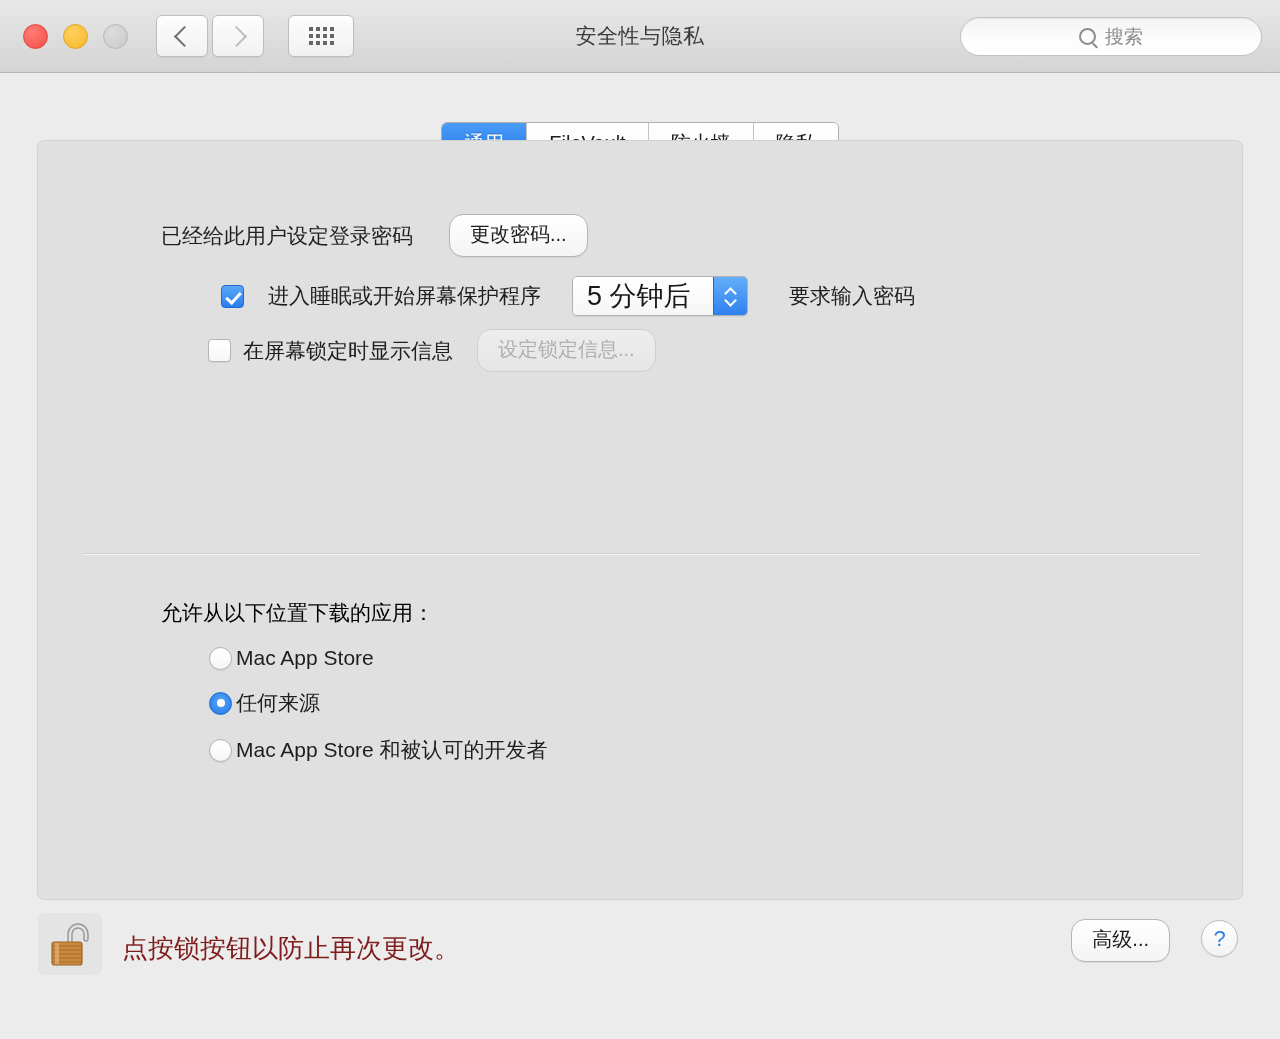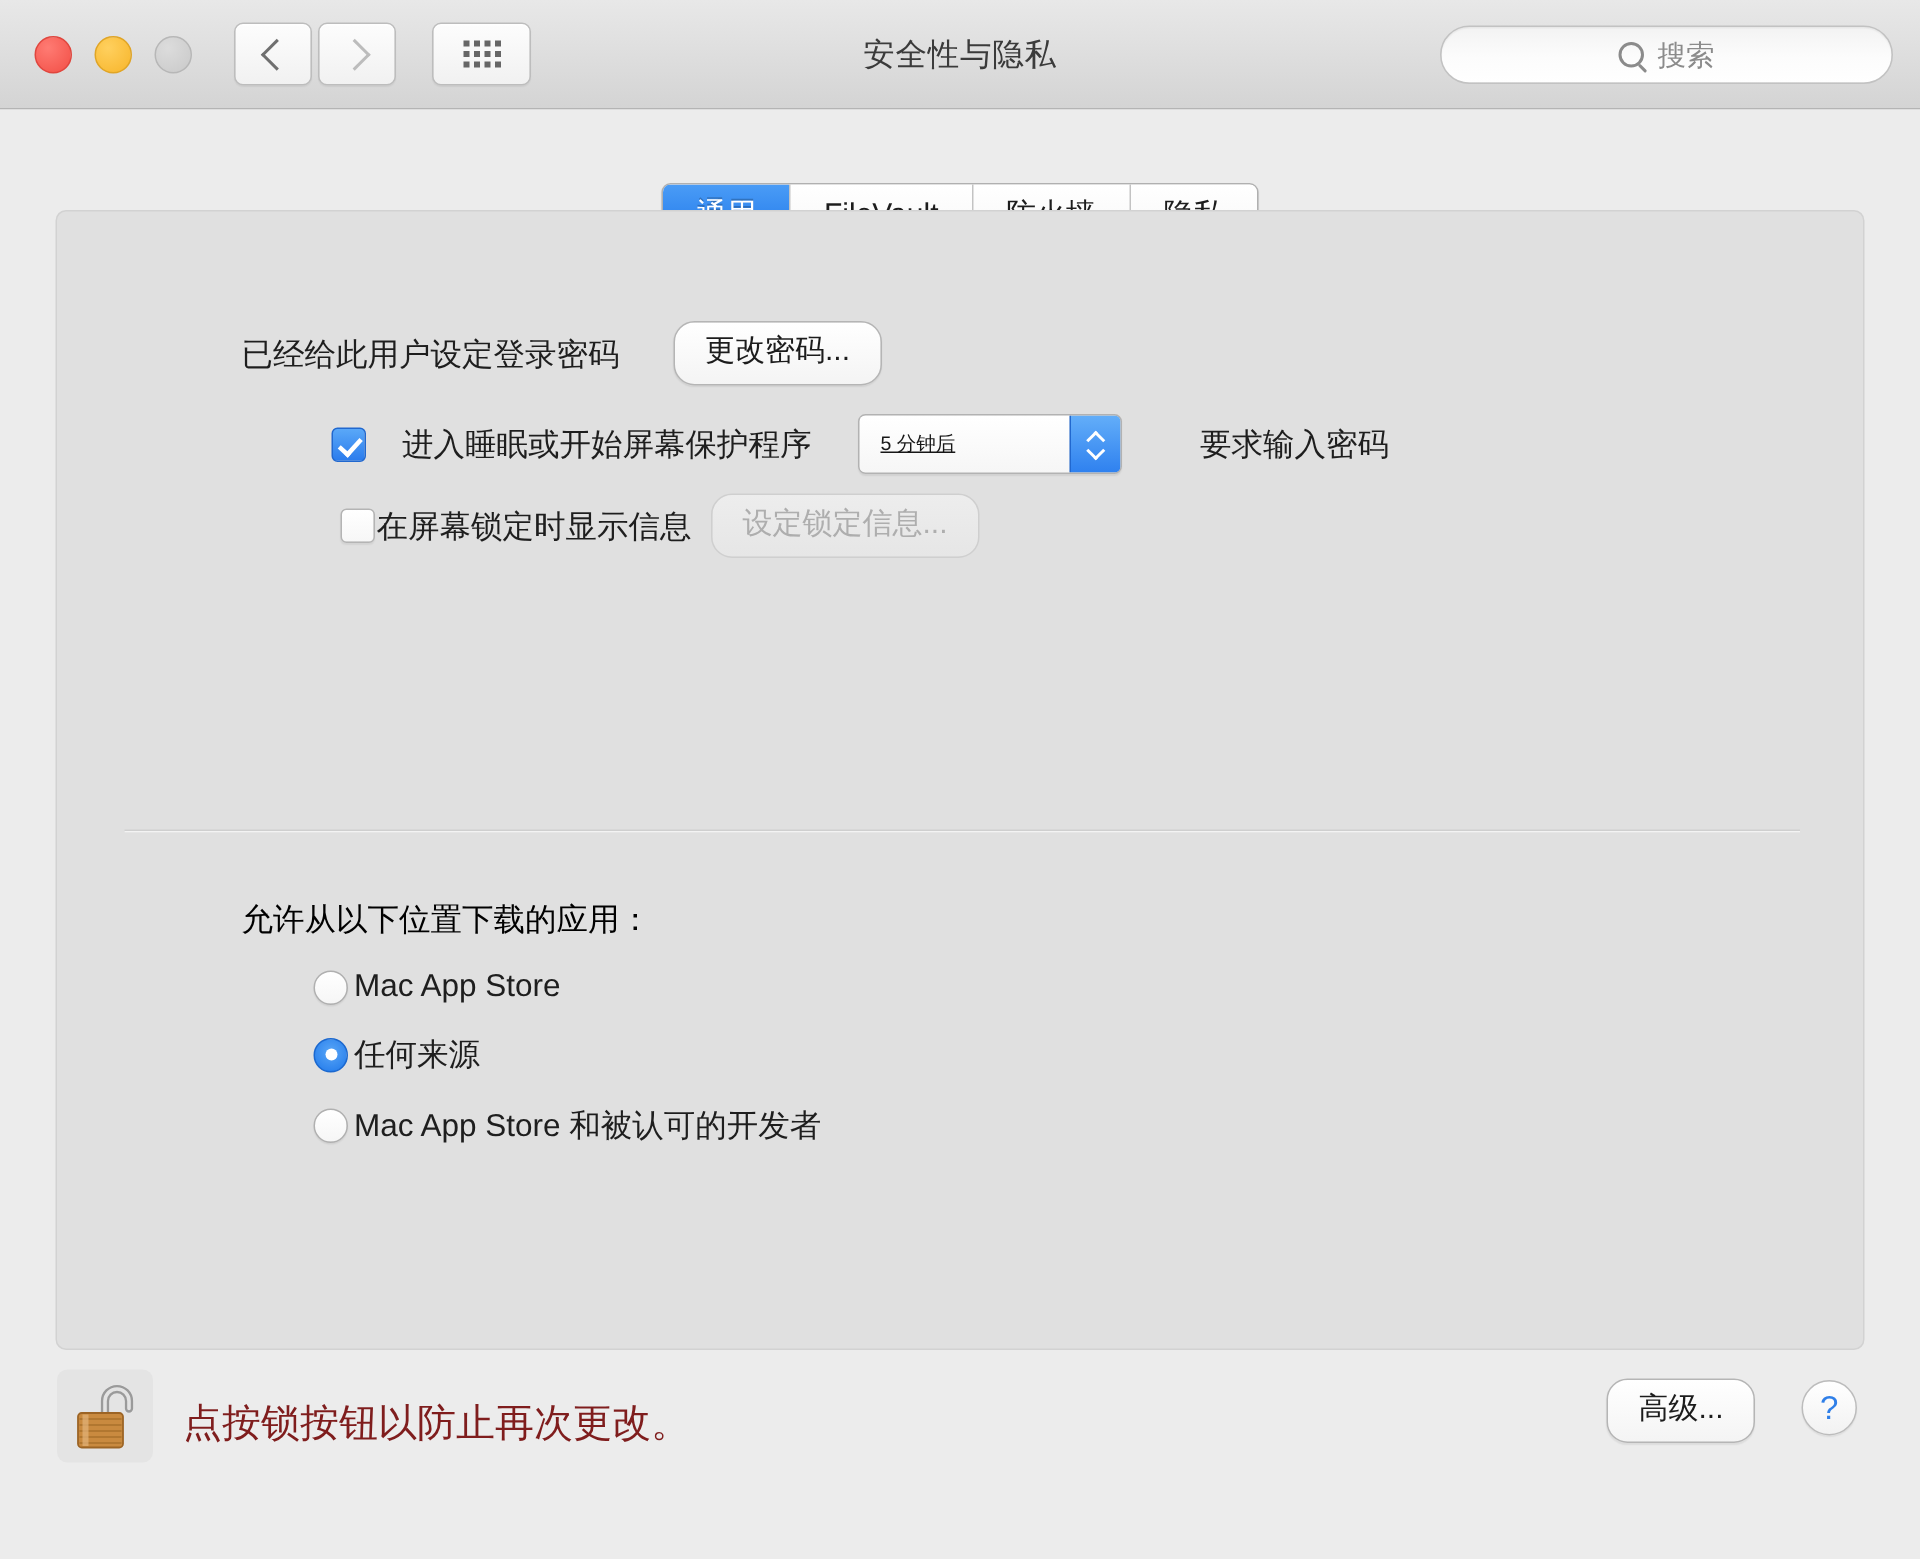--- a/index.html
+++ b/index.html
@@ -241,23 +241,23 @@
   }
 
   .cb-row-1 {
     position: absolute;
     left: 183px;
     top: 135px;
     gap: 24px;
   }
   .cb-row-2 {
     position: absolute;
-    left: 189px;
+    left: 170px;
     top: 188px;
-    gap: 1px;
+    gap: 12px;
   }
 
   .checkbox {
     width: 23px;
     height: 23px;
     border-radius: 4px;
     box-sizing: border-box;
     flex: 0 0 23px;
     position: relative;
   }
@@ -287,27 +287,26 @@
     align-items: stretch;
     border: 1px solid #b2b2b2;
     border-radius: 5px;
     overflow: hidden;
     margin-left: 7px;
     box-shadow: 0 1px 1px rgba(0,0,0,0.07);
     height: 38px;
   }
   .stepper-value {
     background: linear-gradient(to bottom, #ffffff 0%, #f6f6f6 100%);
-    font-size: 13px;
+    font-size: 27px;
     color: #171717;
     padding: 12px 14px;
     display: flex;
     align-items: center;
     min-width: 112px;
-    text-decoration: underline;
   }
   .stepper-arrows {
     width: 33px;
     background: linear-gradient(to bottom, #63aef9 0%, #2f81ef 100%);
     border-left: 1px solid #2168cf;
     display: flex;
     flex-direction: column;
     align-items: center;
     justify-content: center;
     gap: 3px;
@@ -326,21 +325,21 @@
     height: 7px;
     border-left: 2.2px solid #fff;
     border-top: 2.2px solid #fff;
   }
   .arrow.up::after { transform: rotate(45deg); }
   .arrow.down::after { transform: rotate(-135deg); top: -2px; }
 
   .trail-txt {
     font-size: 21px;
     color: #1e1e1e;
-    margin-left: 28px;
+    margin-left: 17px;
   }
 
   .divider {
     position: absolute;
     left: 45px;
     top: 412px;
     width: 1117px;
     height: 1px;
     background: #cfcfcf;
     border-bottom: 1px solid #f3f3f3;

